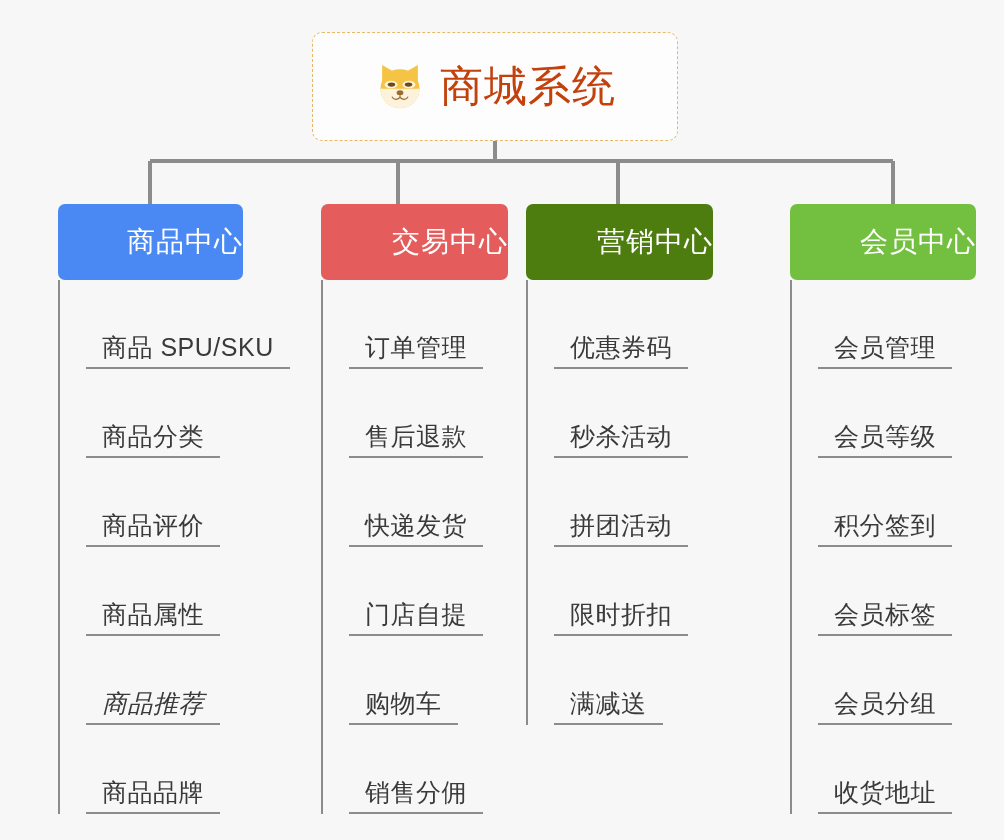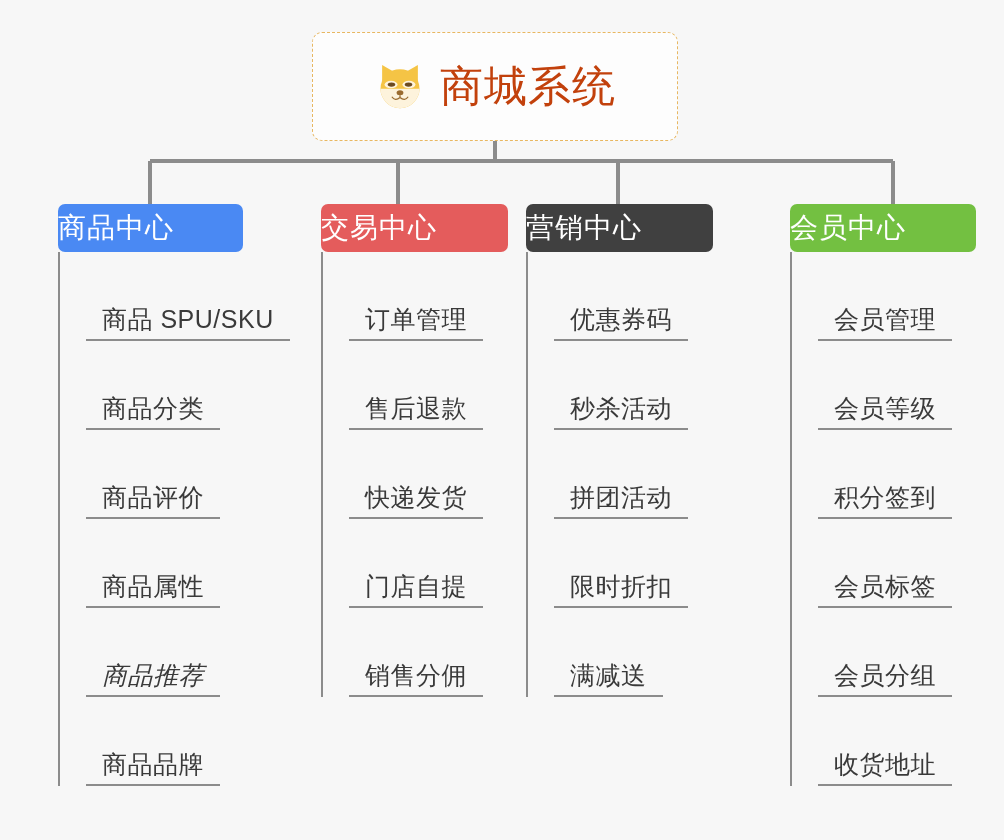--- a/index.html
+++ b/index.html
@@ -68,25 +68,25 @@
   }
 
   
   .column {
     position: absolute;
     top: 204px;
     z-index: 3;
   }
   .cat-header {
     box-sizing: border-box;
-    height: 48px;
+    height: 76px;
     border-radius: 7px;
     display: flex;
     align-items: center;
-    justify-content: flex-start;
+    justify-content: flex-end;
     color: #ffffff;
     font-size: 28px;
     letter-spacing: 1px;
     white-space: nowrap;
     font-weight: 400;
   }
 
   
   .leaf-list {
     position: relative;
@@ -205,26 +205,29 @@
         <div class="leaf-item">
           <div class="leaf-inner" style="border-bottom-color: rgb(140, 140, 140);"><span class="leaf-label">售后退款</span></div>
         </div>
         <div class="leaf-item">
           <div class="leaf-inner" style="border-bottom-color: rgb(140, 140, 140);"><span class="leaf-label">快递发货</span></div>
         </div>
         <div class="leaf-item">
           <div class="leaf-inner" style="border-bottom-color: rgb(140, 140, 140);"><span class="leaf-label">门店自提</span></div>
         </div>
         <div class="leaf-item">
+          <div class="leaf-inner" style="border-bottom-color: rgb(140, 140, 140);"><span class="leaf-label">购物车</span></div>
+        </div>
+        <div class="leaf-item">
           <div class="leaf-inner" style="border-bottom-color: rgb(140, 140, 140);"><span class="leaf-label">销售分佣</span></div>
         </div>
       </div>
     </div>
     <div class="column" style="left: 526px; width: 187px;">
-      <div class="cat-header" style="background: #404040; width: 187px;">
+      <div class="cat-header" style="background: #4d7c0f; width: 187px;">
         <span>营销中心</span>
       </div>
       <div class="leaf-list">
         <div class="spine" style="background: rgb(140, 140, 140);"></div>
         <div class="leaf-item">
           <div class="leaf-inner" style="border-bottom-color: rgb(140, 140, 140);"><span class="leaf-label">优惠券码</span></div>
         </div>
         <div class="leaf-item">
           <div class="leaf-inner" style="border-bottom-color: rgb(140, 140, 140);"><span class="leaf-label">秒杀活动</span></div>
         </div>

